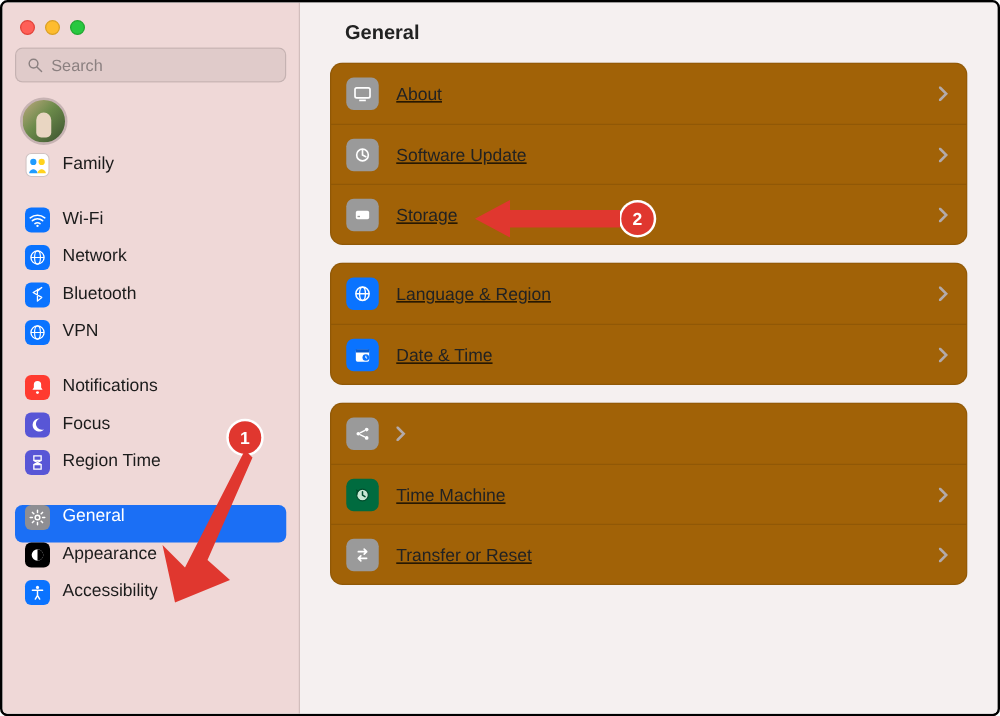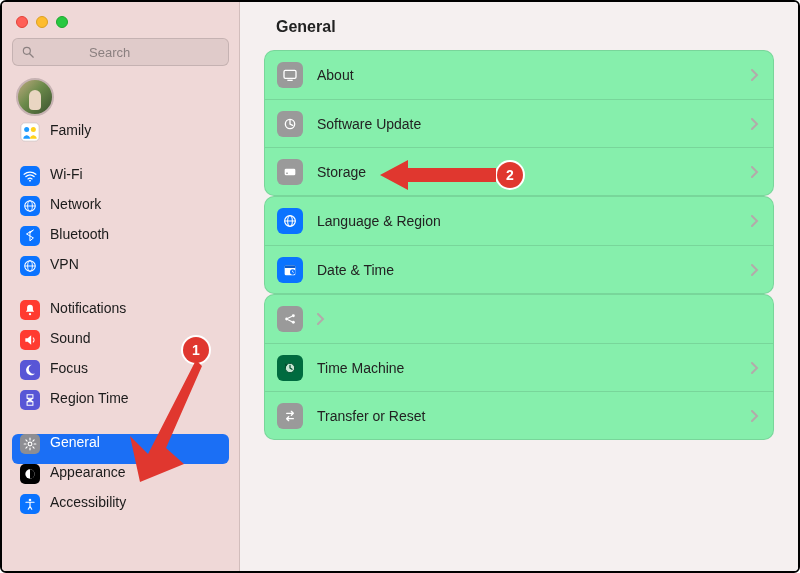--- a/index.html
+++ b/index.html
@@ -31,21 +31,21 @@
     display:flex; align-items:center;
     background:rgba(0,0,0,0.06);
     border:1px solid rgba(0,0,0,0.12);
     border-radius:6px;
     height:28px; padding:0 8px; gap:6px;
     color:#7a6f6f;
     margin-bottom:12px;
   }
   .search input {
     border:none; background:transparent; outline:none;
-    font-size:13px; color:#1d4ed8; width:100%;margin-left:48px;
+    font-size:13px; color:#1d4ed8; width:100%;
   }
   .search input::placeholder{color:#8b8080;}
   .avatar {
     width:38px; height:38px; border-radius:50%;
     background:linear-gradient(135deg,#bfa97f 0%,#6b8a4a 45%,#3b512f 100%);
     border:2px solid #c7b3b3;
     position:relative; overflow:hidden;
     margin:0 0 6px 4px;
   }
   .avatar::after{
@@ -64,23 +64,25 @@
   .sb-item.selected { background:#1b6ff5; color:#fff; }
   .sb-group-gap { height:14px; }
   
   .main {
     flex:1; background:#f5f0f0;
     padding:16px 24px 0 24px;
     overflow:auto;
   }
   .main h1 { font-size:16px; font-weight:700; color:#222; margin:0 0 14px 12px; }
   .pane {
-    background:#86efac;
+    background:#a16207;
     border:1px solid rgba(0,0,0,0.1);
     border-radius:10px;
+    margin-bottom:14px;
+    text-decoration:underline;
   }
   .row {
     display:flex; align-items:center;
     height:48px;
     padding:0 14px 0 12px;
     gap:14px;
     position:relative;
   }
   .row + .row { border-top:1px solid rgba(0,0,0,0.1); }
   .row .ic { width:26px; height:26px; border-radius:6px; display:flex; align-items:center; justify-content:center; color:#fff; }
@@ -184,29 +186,20 @@
     <div class="sb-item">
       <span class="ic bg-red" style="border-radius:5px">
         <svg width="14" height="14" viewBox="0 0 24 24">
             <path d="M12 3a5 5 0 0 1 5 5v4l2 3H5l2-3V8a5 5 0 0 1 5-5z" fill="#fff"></path>
             <circle cx="12" cy="19" r="2" fill="#fff"></circle>
           </svg>
       </span>
       <span>Notifications</span>
     </div>
     <div class="sb-item">
-      <span class="ic bg-red" style="border-radius:5px">
-        <svg width="14" height="14" viewBox="0 0 24 24">
-            <path d="M4 9v6h4l6 5V4L8 9H4z" fill="#fff"></path>
-            <path d="M17 8a5 5 0 0 1 0 8" stroke="#fff" stroke-width="1.8" fill="none"></path>
-          </svg>
-      </span>
-      <span>Sound</span>
-    </div>
-    <div class="sb-item">
       <span class="ic bg-purple" style="border-radius:5px">
         <svg width="14" height="14" viewBox="0 0 24 24">
             <path d="M15 3a9 9 0 1 0 6 15 7 7 0 0 1-6-15z" fill="#fff"></path>
           </svg>
       </span>
       <span>Focus</span>
     </div>
     <div class="sb-item">
       <span class="ic bg-purple" style="border-radius:5px">
         <svg width="14" height="14" viewBox="0 0 24 24">

